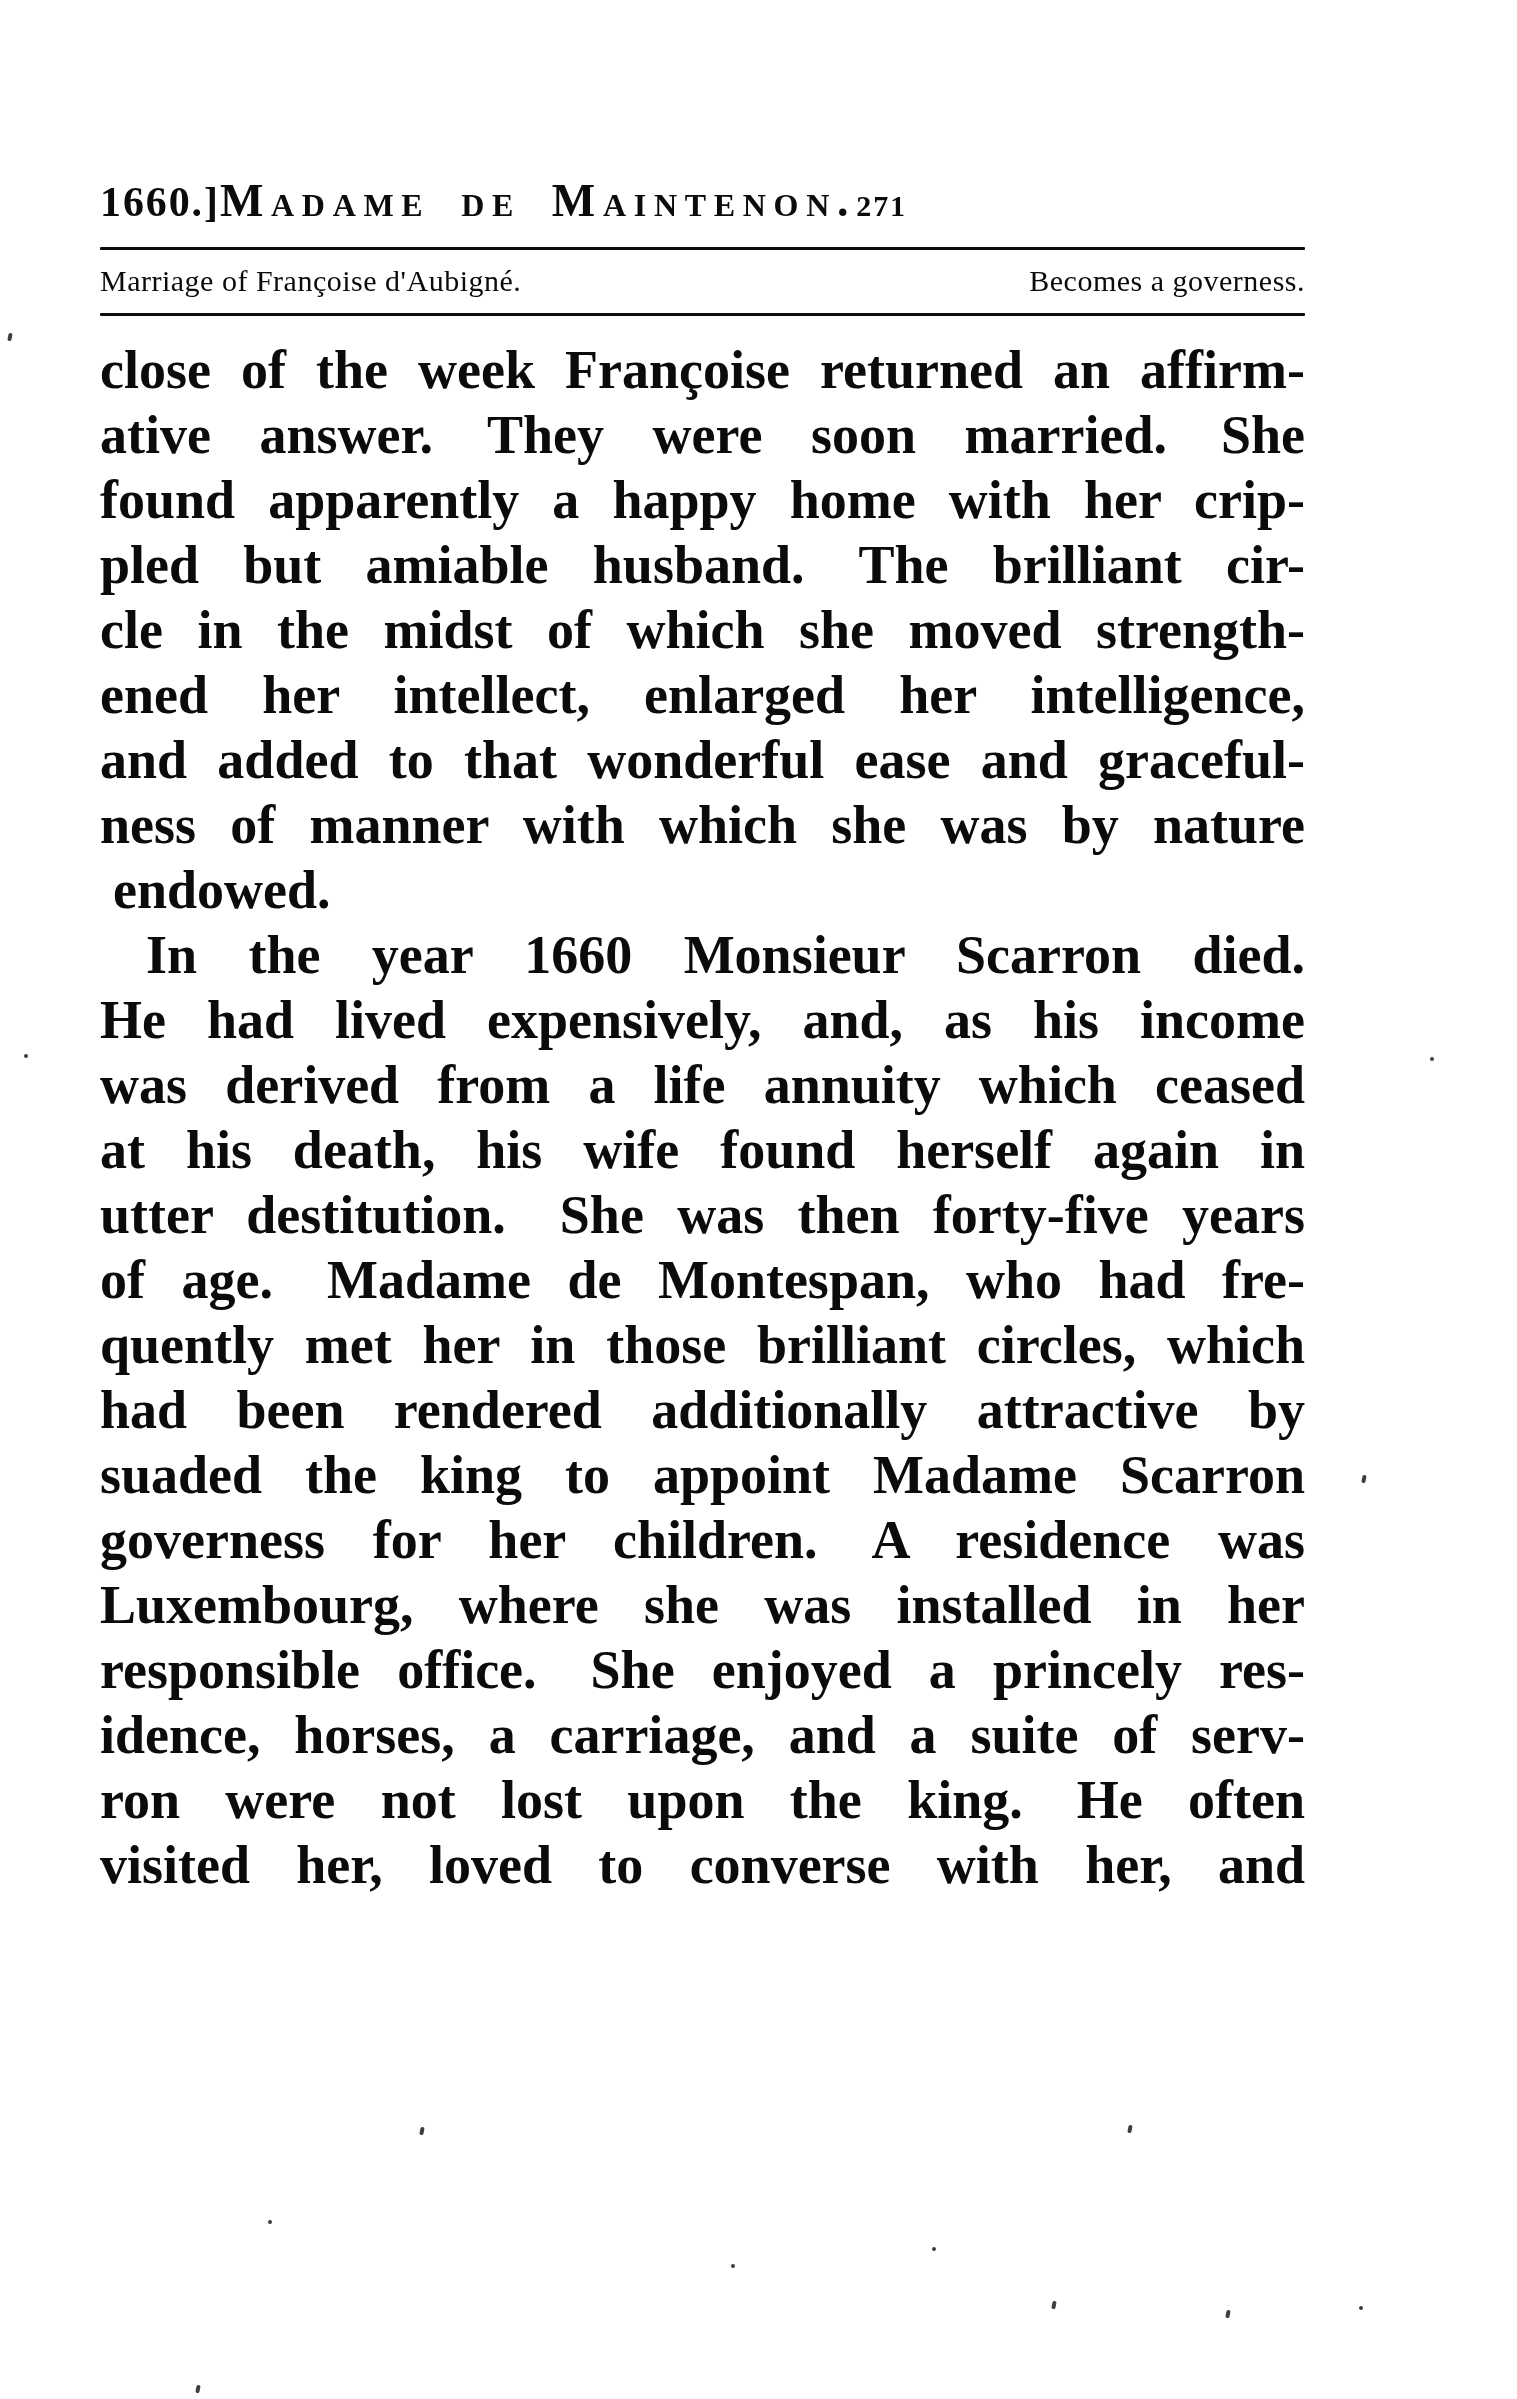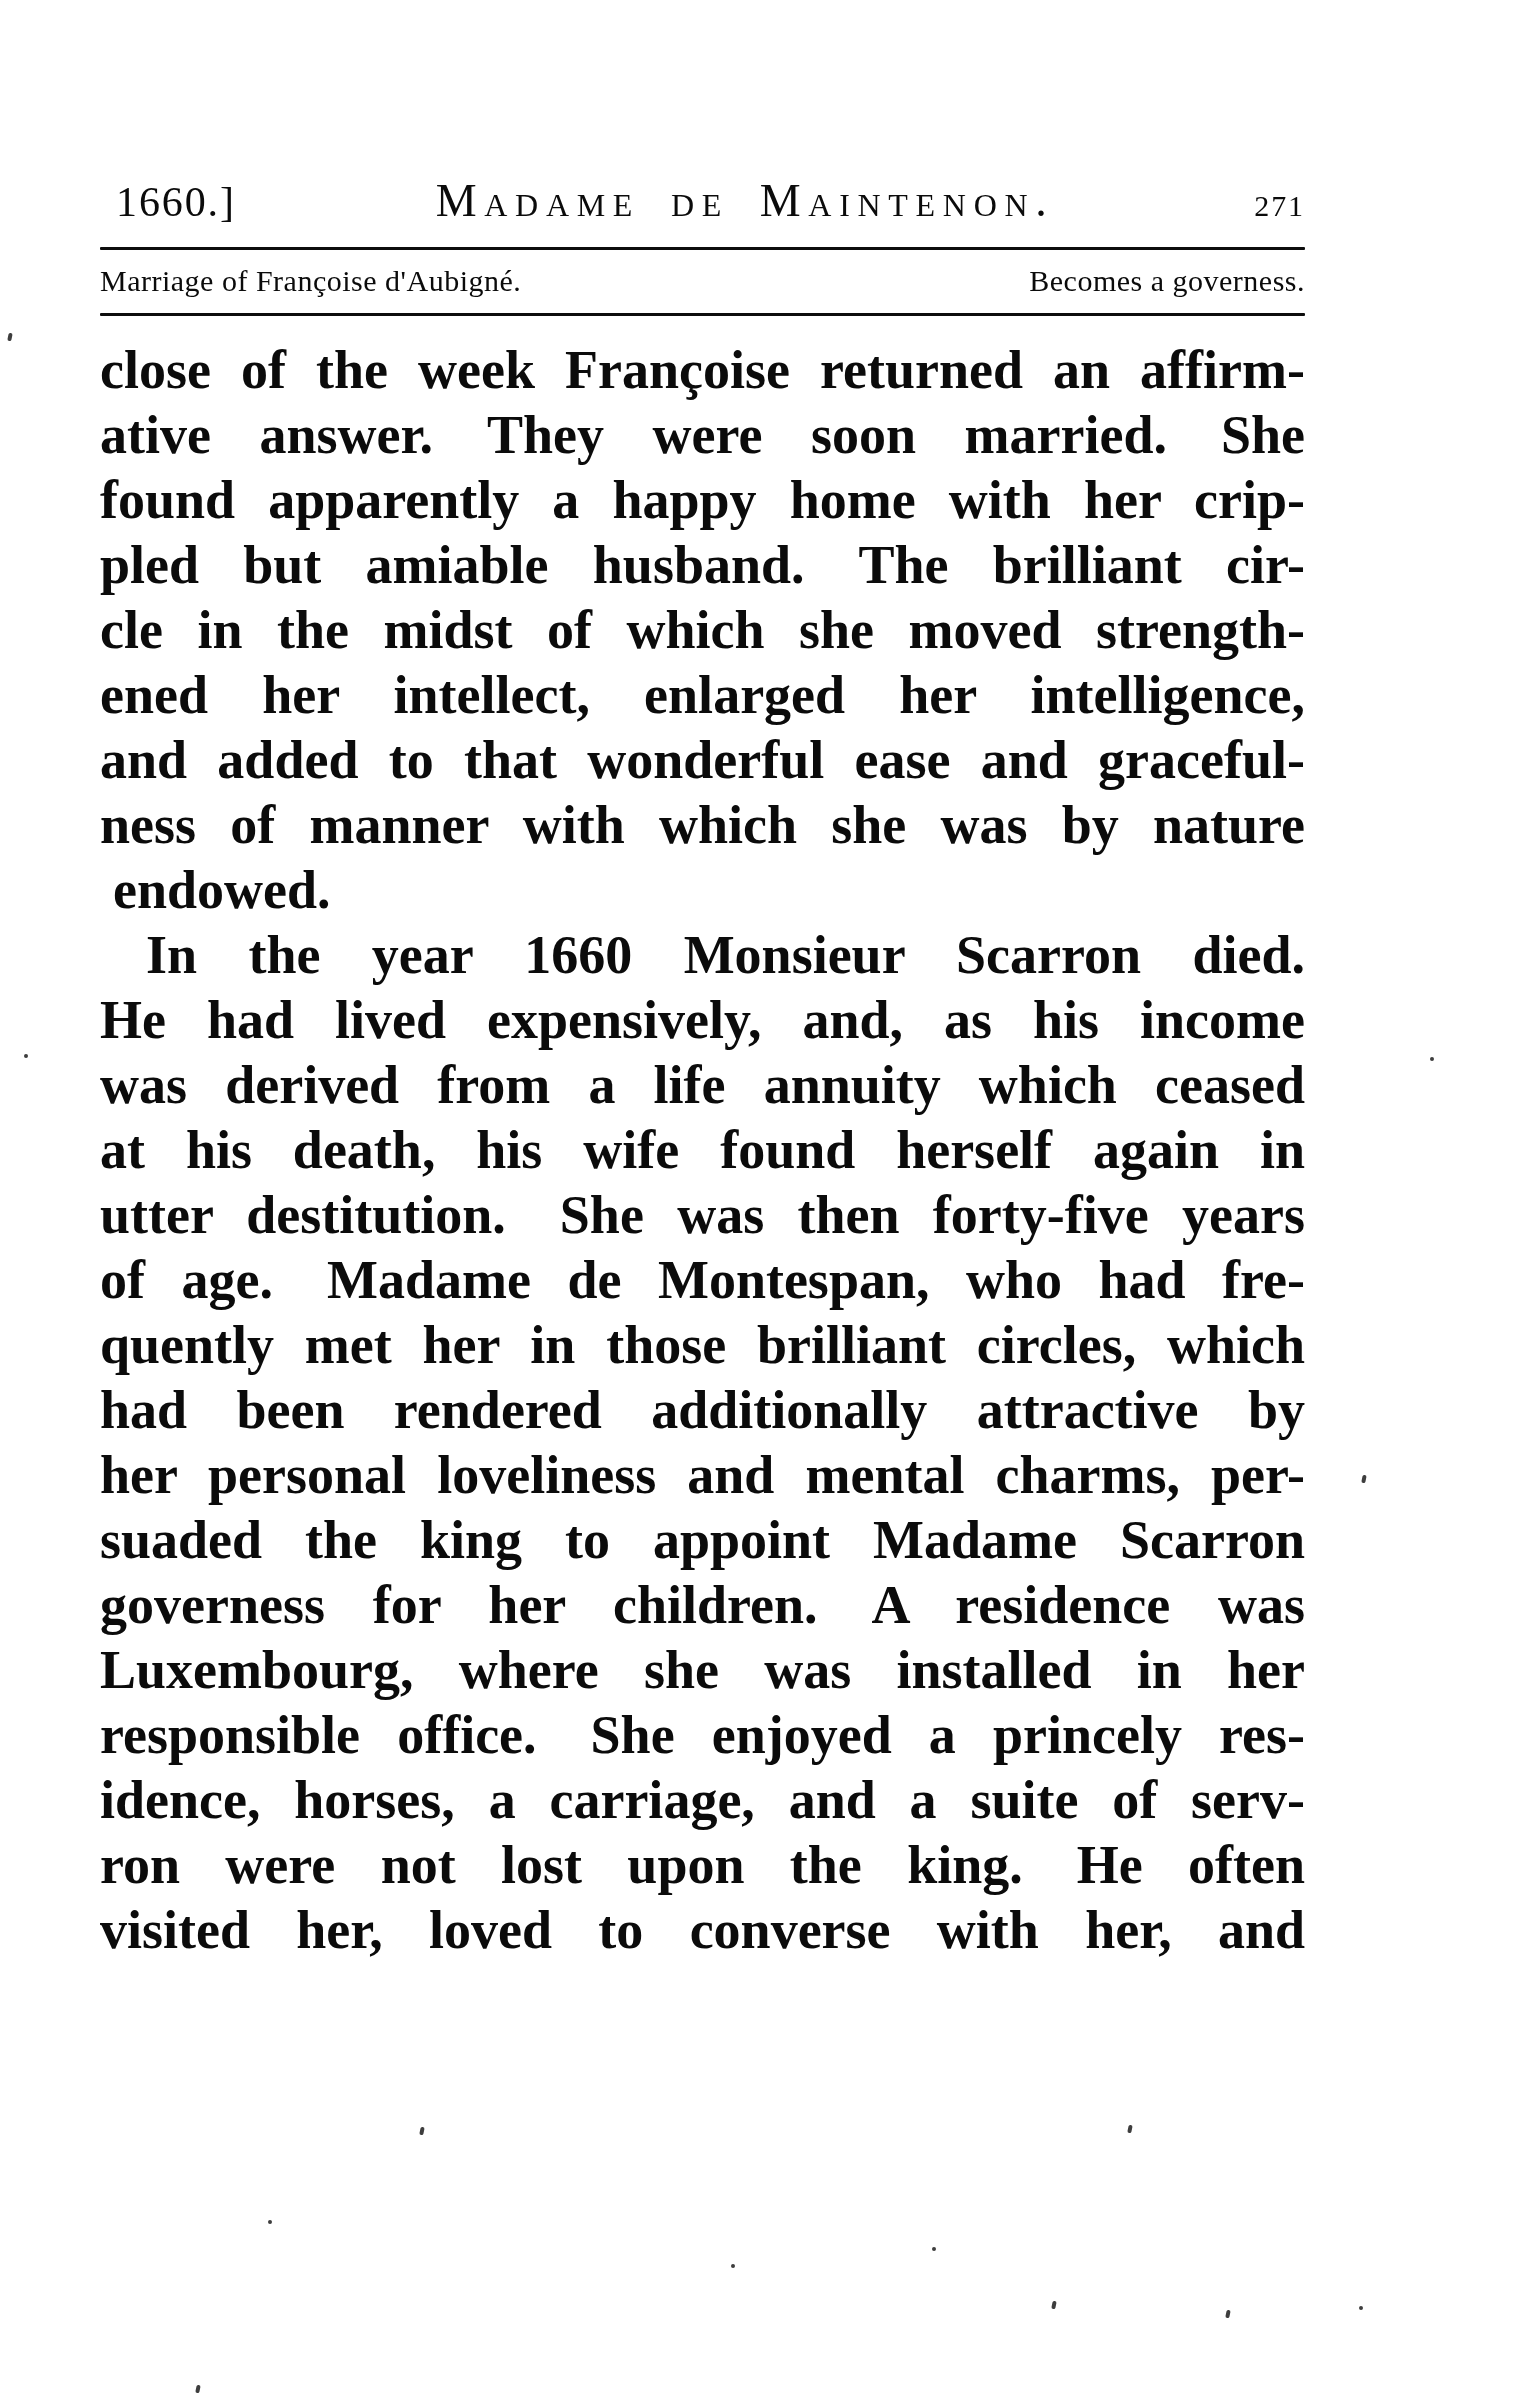--- a/index.html
+++ b/index.html
@@ -13,24 +13,23 @@
     color: #0b0b0b;
   }
   .content {
     position: absolute;
     left: 100px;
     top: 174px;
     width: 1205px;
   }
   .header-row {
     display: flex;
-    justify-content: space-between;
+    justify-content: flex-start;
     align-items: baseline;
-    font-weight: normal;
-    margin-left: 16px;
+    font-weight: bold;
   }
   .header-year {
     font-size: 42px;
     letter-spacing: 1.9px;
     white-space: nowrap;
   }
   .header-title {
     font-size: 46px;
     font-variant: small-caps;
     letter-spacing: 7.7px;
@@ -118,21 +117,20 @@
       <div class="line">ness of manner with which she was by nature</div>
       <div class="line para-end">endowed.</div>
       <div class="line indent">In the year 1660 Monsieur Scarron died.</div>
       <div class="line">He had lived expensively, and, as his income</div>
       <div class="line">was derived from a life annuity which ceased</div>
       <div class="line">at his death, his wife found herself again in</div>
       <div class="line">utter destitution. She was then forty-five years</div>
       <div class="line">of age. Madame de Montespan, who had fre-</div>
       <div class="line">quently met her in those brilliant circles, which</div>
       <div class="line">had been rendered additionally attractive by</div>
-      <div class="line">her personal loveliness and mental charms, per-</div>
       <div class="line">suaded the king to appoint Madame Scarron</div>
       <div class="line">governess for her children. A residence was</div>
       <div class="line">Luxembourg, where she was installed in her</div>
       <div class="line">responsible office. She enjoyed a princely res-</div>
       <div class="line">idence, horses, a carriage, and a suite of serv-</div>
       <div class="line">ron were not lost upon the king. He often</div>
       <div class="line">visited her, loved to converse with her, and</div>
     </div>
   </div>
 

